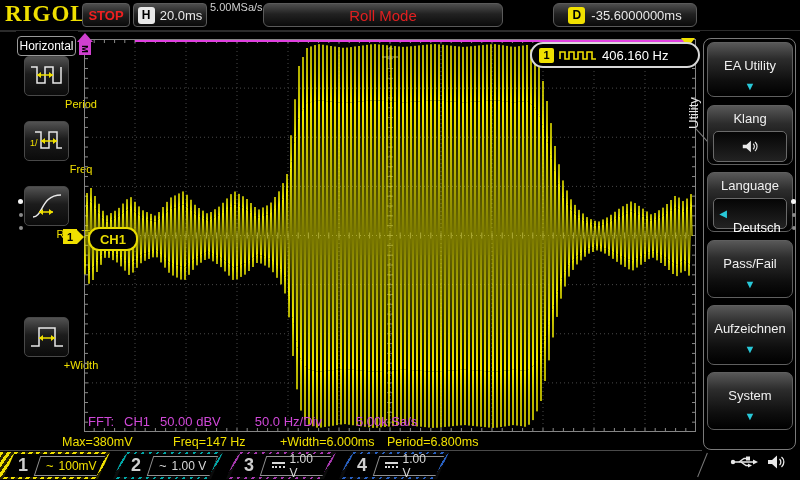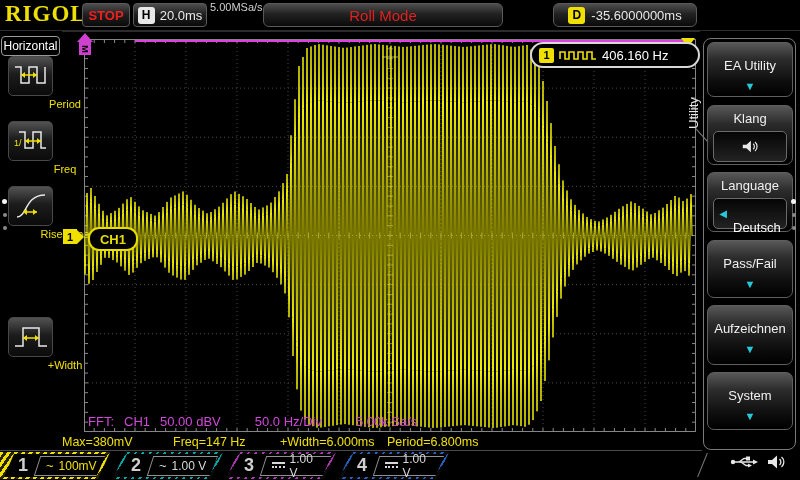--- a/index.html
+++ b/index.html
@@ -16,21 +16,21 @@
   #h-btn{left:133px;width:74px;gap:5px;}
   .key-box{width:17px;height:17px;border-radius:3px;display:flex;align-items:center;justify-content:center;
            font-weight:bold;font-size:12px;color:#000;}
   .key-white{background:#e8e8e8;}
   .key-yellow{background:#f0e000;}
   .tb-val{color:#e8e8e8;font-size:13px;}
   #sample-rate{position:absolute;left:210px;top:1px;color:#d0d0d0;font-size:11px;}
   #roll-btn{left:263px;width:240px;color:#e02020;font-size:15px;border-radius:6px;}
   #d-btn{left:553px;width:144px;gap:6px;border-radius:6px;}
   
-  #left-menu{position:absolute;left:0;top:31px;width:62px;height:419px;background:#000;}
+  #left-menu{position:absolute;left:16px;top:31px;width:62px;height:419px;background:#000;}
   #lm-header{position:absolute;left:1px;top:5px;width:57px;height:18px;border:1px solid #999;
              border-radius:4px;color:#fff;font-size:12px;display:flex;align-items:center;justify-content:center;}
   .lm-item{position:absolute;left:0;width:62px;}
   .lm-iconbox{position:absolute;left:8px;top:0;width:45px;height:40px;border:1px solid #484848;border-radius:5px;
               background:linear-gradient(180deg,#525252 0%,#1c1c1c 45%,#0b0b0b 100%);
               display:flex;align-items:center;justify-content:center;box-sizing:border-box;}
   .lm-label{position:absolute;left:0;top:42px;width:62px;text-align:center;color:#f0e000;font-size:11px;padding-left:34px;}
   .page-dots{position:absolute;display:flex;flex-direction:column;align-items:center;gap:9px;}
   .dot{border-radius:50%;}
   .dot-big{width:5px;height:5px;background:#f5f5f5;}

